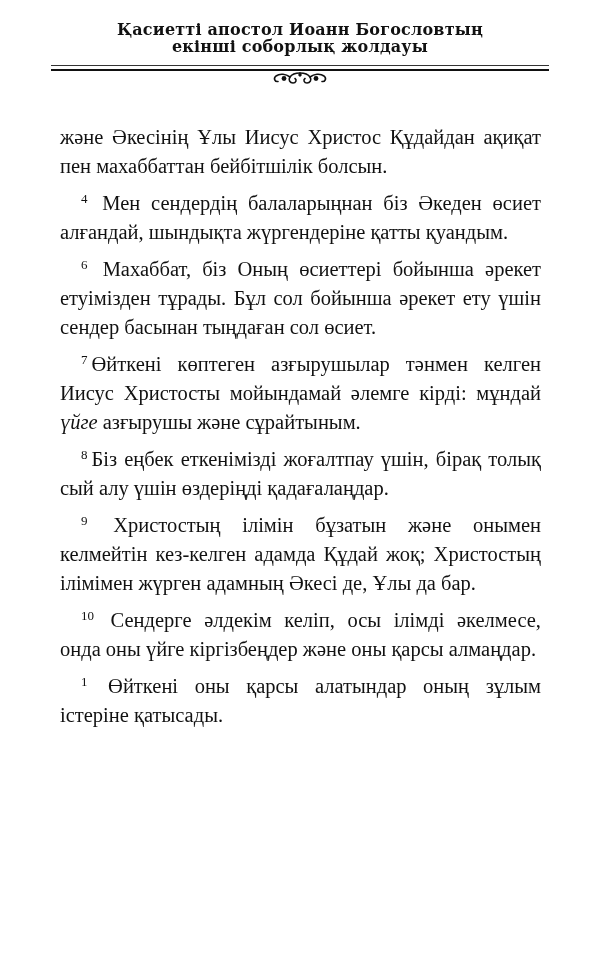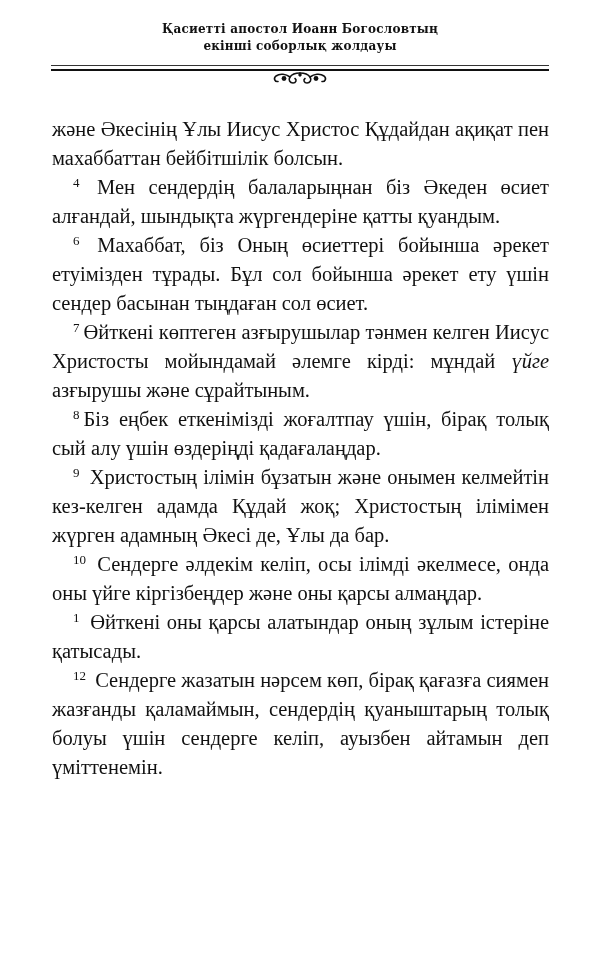--- a/index.html
+++ b/index.html
@@ -15,21 +15,21 @@
       color: #111111;
     }
     .page-header {
       position: absolute;
       left: 0;
       top: 21px;
       width: 600px;
       text-align: center;
       font-family: "DejaVu Serif", "Liberation Serif", serif;
       font-weight: bold;
-      font-size: 12px;
+      font-size: 16px;
       line-height: 17px;
       letter-spacing: 0.2px;
     }
     .page-header .title-line { display: block; white-space: nowrap; }
     .rule {
       position: absolute;
       left: 51px;
       width: 498px;
       background: #111;
     }
@@ -46,21 +46,21 @@
       position: absolute;
       left: 52px;
       top: 115px;
       width: 497px;
       font-family: "Liberation Serif", "DejaVu Serif", serif;
       font-size: 20.5px;
       line-height: 29px;
       text-align: justify;
     }
     .para {
-      margin: 0;
+      margin: 8px;
       text-indent: 21px;
     }
     .para.first { text-indent: 0; }
     .verse-num {
       font-size: 13px;
       vertical-align: 7px;
       line-height: 0;
       margin-right: 4px;
     }
     .em { font-style: italic; }
@@ -113,17 +113,13 @@
     <span>Христостың ілімін бұзатын және онымен келмейтін кез-келген адамда Құдай жоқ; Христостың ілімімен жүрген адамның Әкесі де, Ұлы да бар.</span>
   </p>
   <p class="para">
     <sup class="verse-num">10</sup>
     <span>Сендерге әлдекім келіп, осы ілімді әкелмесе, онда оны үйге кіргізбеңдер және оны қарсы алмаңдар.</span>
   </p>
   <p class="para">
     <sup class="verse-num">1</sup>
     <span>Өйткені оны қарсы алатындар оның зұлым істеріне қатысады.</span>
   </p>
-  <p class="para">
-    <sup class="verse-num">12</sup>
-    <span>Сендерге жазатын нәрсем көп, бірақ қағазға сиямен жазғанды қаламаймын, сендердің қуаныштарың толық болуы үшін сендерге келіп, ауызбен айтамын деп үміттенемін.</span>
-  </p>
 </main>
 
 </body></html>

